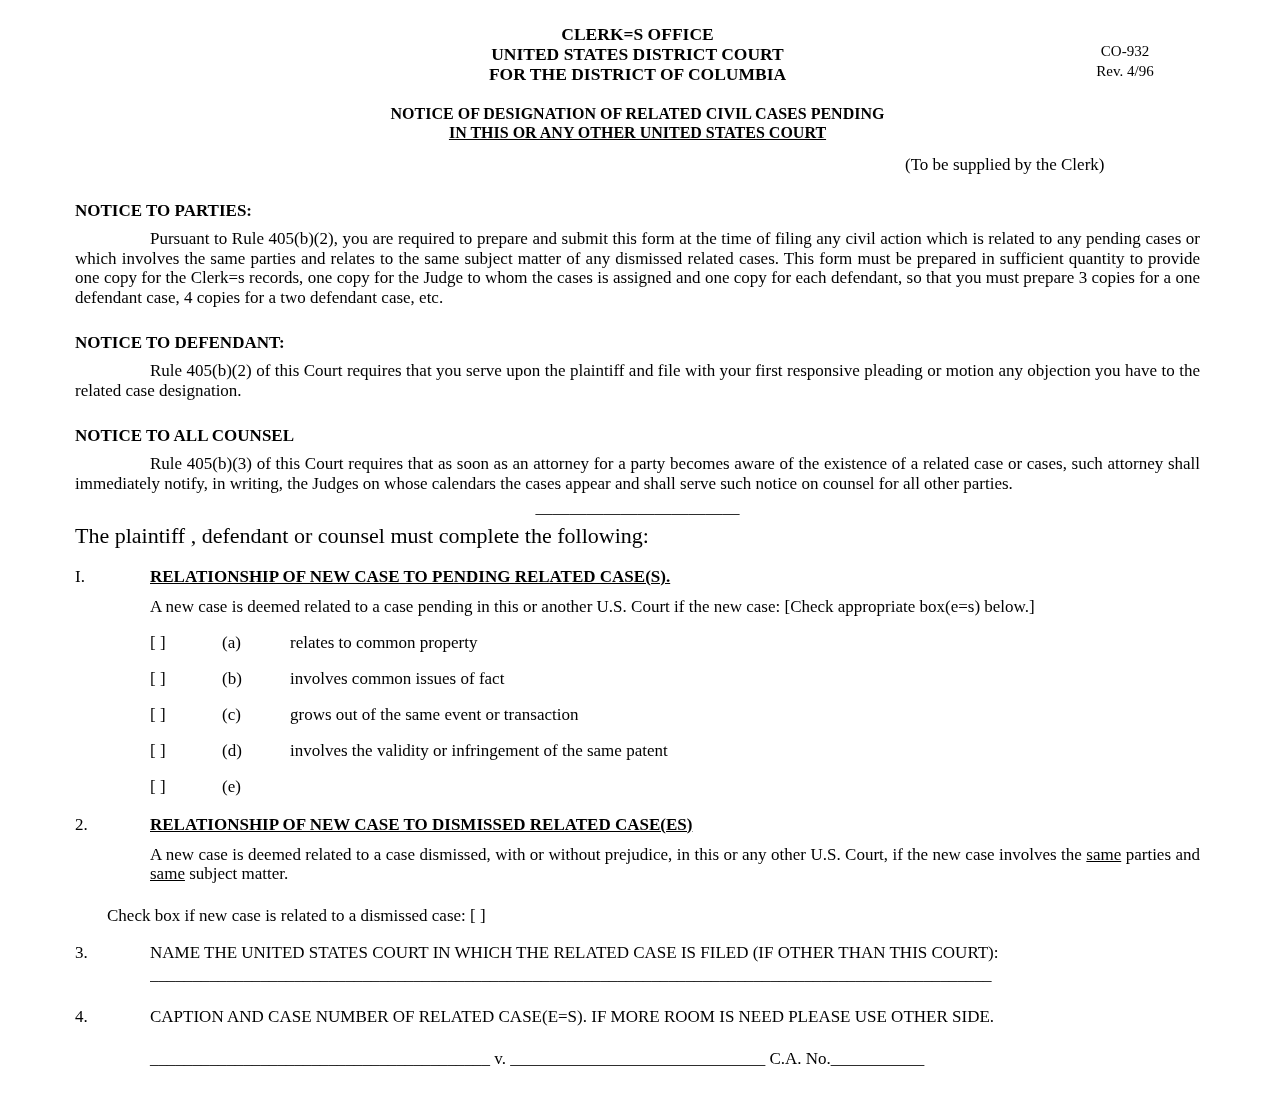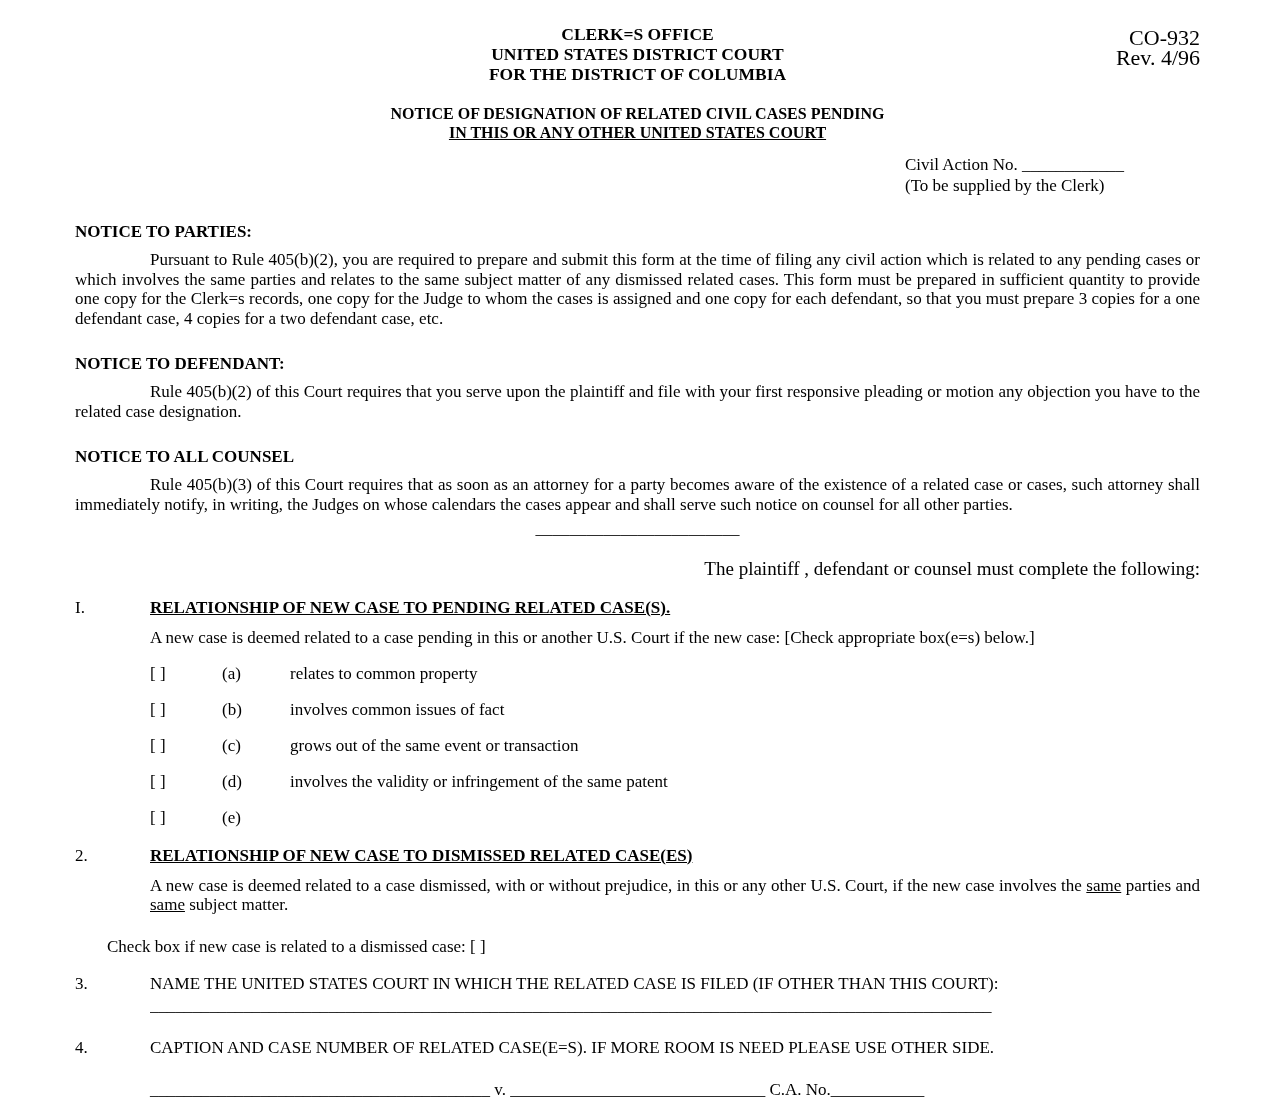--- a/index.html
+++ b/index.html
@@ -31,24 +31,24 @@
   .hdr-row {
     position: relative;
     text-align: center;
     font-size: 17.5px;
     font-weight: bold;
     line-height: 20px;
   }
   .hdr-right {
     position: absolute;
     right: 0;
-    top: 4px;
-    text-align: right;
+    top: 17px;
+    text-align: center;
     font-weight: normal;
-    font-size: 22px;
+    font-size: 15px;
     width: 150px;
   }
   .hdr-right div { line-height: 20px; }
   .title-block {
     text-align: center;
     font-size: 16px;
     font-weight: bold;
     margin-top: 20px;
     line-height: 19px;
   }
@@ -73,23 +73,21 @@
     text-indent: 0;
   }
   p.body.indent { text-indent: 75px; }
   .dashes {
     text-align: center;
     font-size: 17px;
     margin-top: 10px;
     letter-spacing: 0px;
   }
   .lead {
-    font-size: 19px;
-    margin-top: 14px;
-    text-align: right;
+    font-size: 22px;
   }
   .numbered {
     display: flex;
     margin-top: 18px;
     font-size: 17px;
   }
   .numbered .num {
     width: 75px;
     flex: 0 0 75px;
   }
@@ -150,21 +148,20 @@
         <div>Rev. 4/96</div>
       </div>
     </div>
 
     <div class="title-block">
       <div>NOTICE OF DESIGNATION OF RELATED CIVIL CASES PENDING</div>
       <div class="u">IN THIS OR ANY OTHER UNITED STATES COURT</div>
     </div>
 
     <div class="civil-action">
-      <div>Civil Action No. ____________</div>
       <div>(To be supplied by the Clerk)</div>
     </div>
 
     <div class="sect-head">NOTICE TO PARTIES:</div>
     <p class="body indent">Pursuant to Rule 405(b)(2), you are required to prepare and submit this form at the time of filing any civil action which is related to any pending cases or which involves the same parties and relates to the same subject matter of any dismissed related cases. This form must be prepared in sufficient quantity to provide one copy for the Clerk=s records, one copy for the Judge to whom the cases is assigned and one copy  for each defendant, so that you must prepare 3 copies for a one defendant case, 4 copies for a two defendant case, etc.</p>
 
     <div class="sect-head">NOTICE TO DEFENDANT:</div>
     <p class="body indent">Rule 405(b)(2) of this Court requires that you serve upon the plaintiff and file with your first responsive pleading or motion any objection you have to the related case designation.</p>
 
     <div class="sect-head">NOTICE TO ALL COUNSEL</div>

